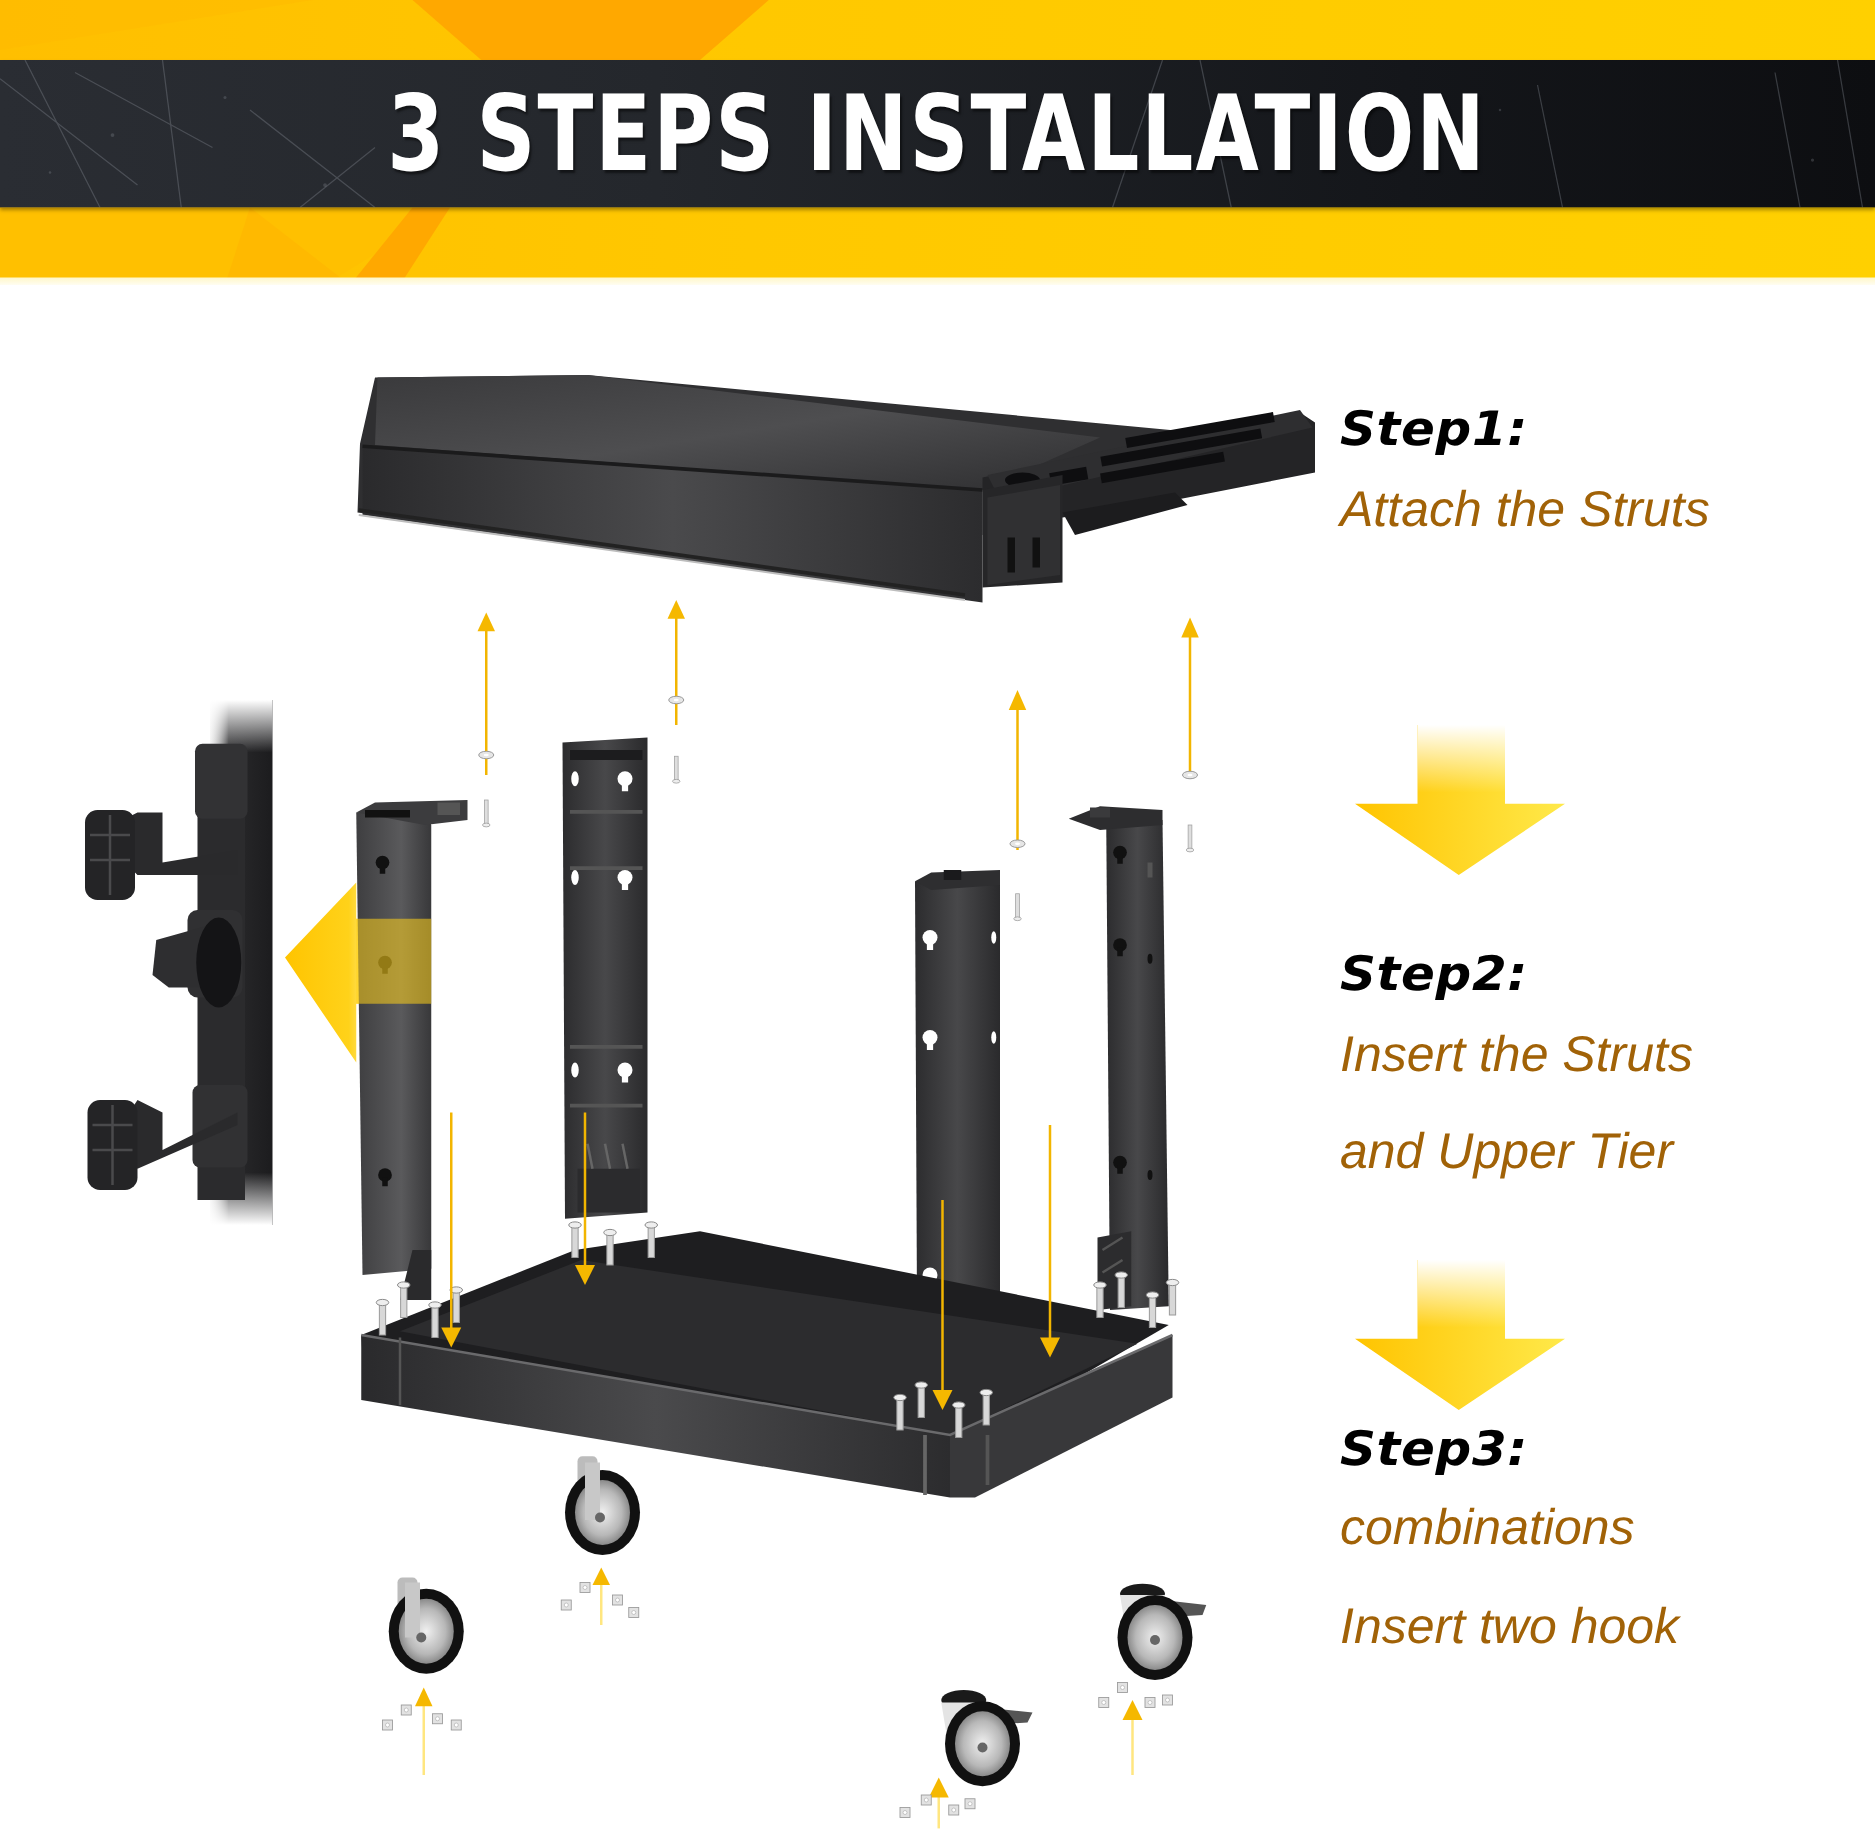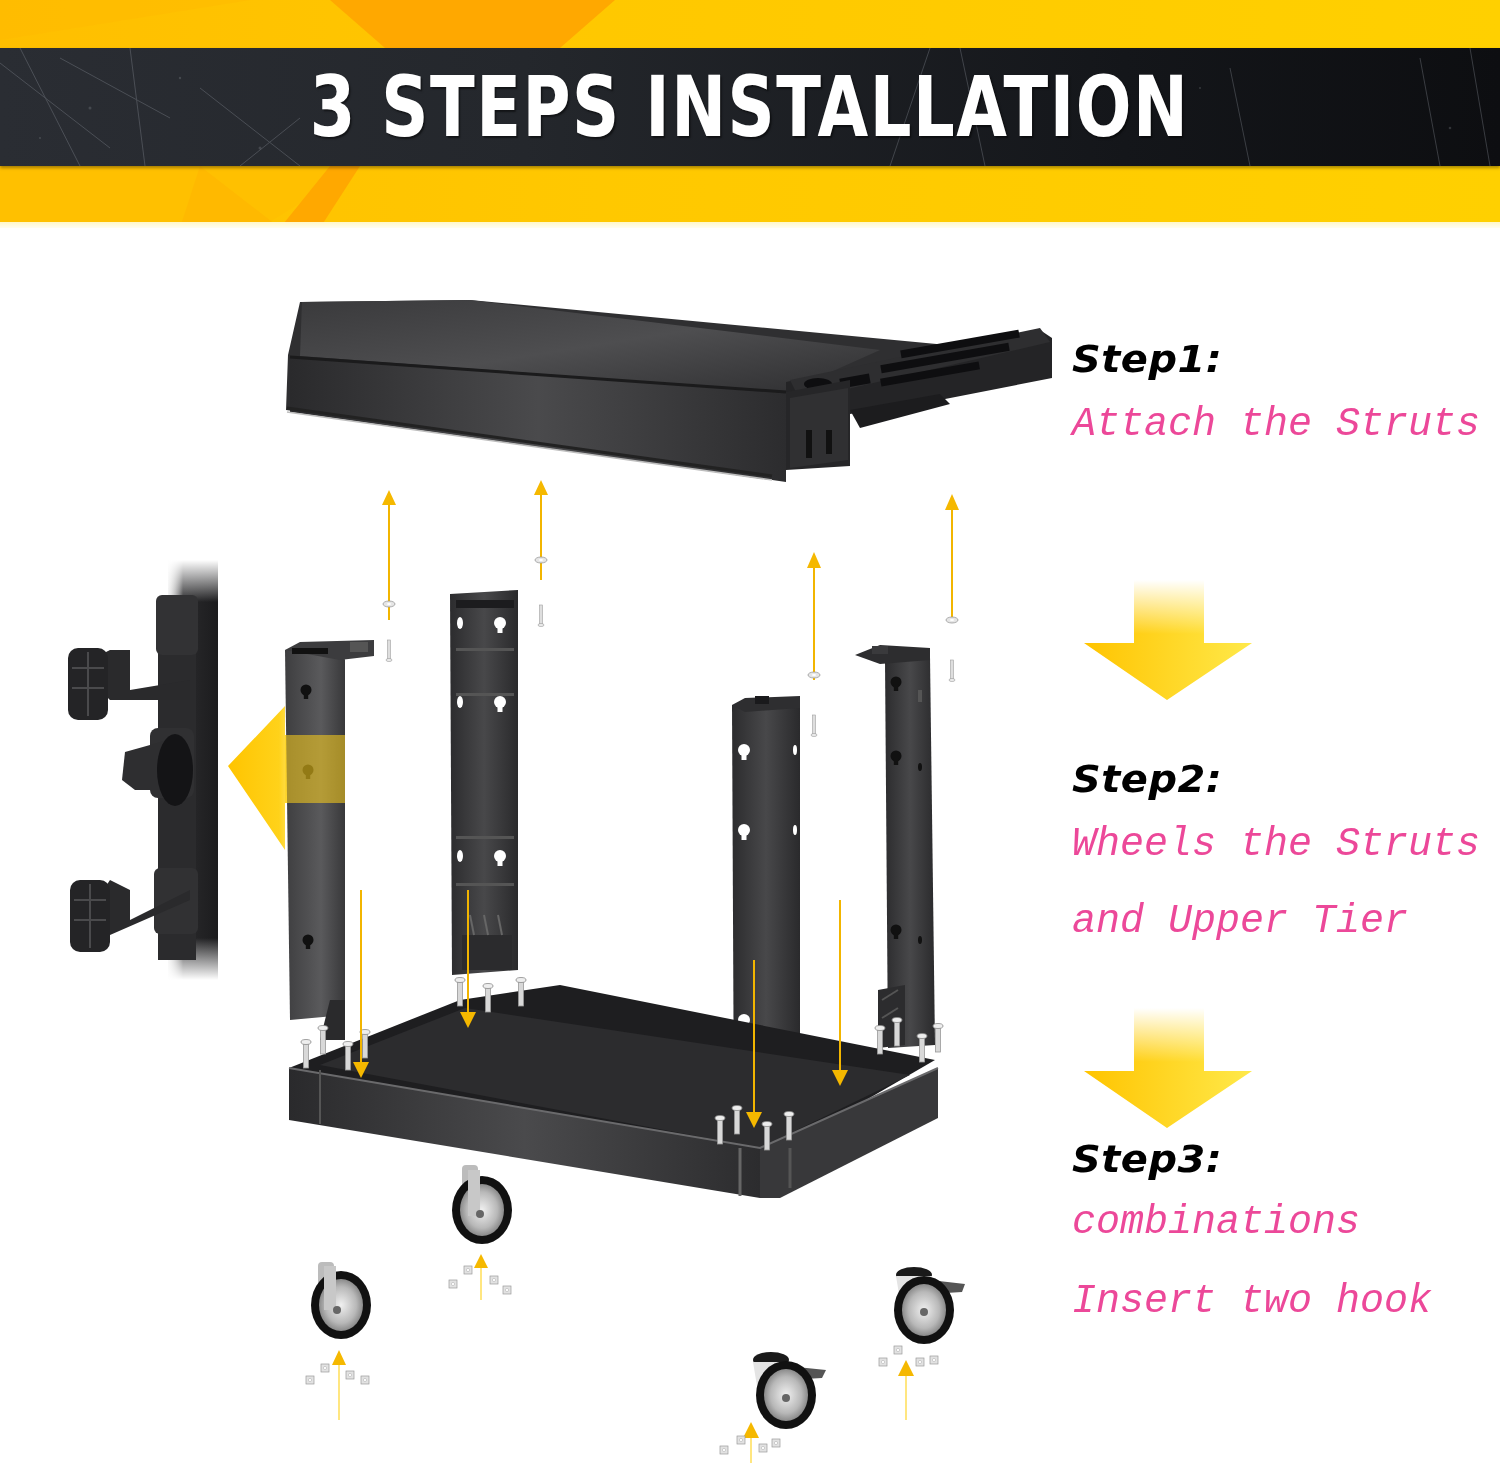--- a/index.html
+++ b/index.html
@@ -35,22 +35,22 @@
 
   
   .steps { position: absolute; left: 1072px; top: 318px; width: 420px; }
   .step { position: absolute; left: 0; width: 420px; }
   .step-title {
     font-family: "DejaVu Sans", sans-serif; font-weight: bold; font-style: italic;
     font-size: 38px; color: #000; letter-spacing: 0.5px; line-height: 50px;
     transform: scaleX(1.05); transform-origin: left center;
   }
   .step-line {
-    font-family: Liberation Mono, monospace; font-style: italic;
-    font-size: 40px; color: #ec4899; line-height: 77px; white-space: nowrap;
+    font-family: Liberation Sans, sans-serif; font-style: italic;
+    font-size: 40px; color: #a16207; line-height: 77px; white-space: nowrap;
   }
   .down-arrow { position: absolute; width: 170px; height: 125px; }
 
   
   .illus { position: absolute; left: 0; top: 230px; width: 1060px; height: 1233px; }
   .illus svg { position: absolute; left: 0; top: 0; }
 </style>
 </head>
 <body>
 
@@ -398,21 +398,21 @@
       <polygon points="743,1438 759,1438 751,1422" fill="#f5b800"></polygon>
       <use href="#nut" x="741" y="1440"></use>
         <use href="#nut" x="724" y="1450"></use>
       <use href="#nut" x="763" y="1448"></use>
         <use href="#nut" x="776" y="1443"></use>
     </g>
   </svg>
 </div>
 
 <div class="steps">
-  <div class="step" style="top:16px">
+  <div class="step" style="top:0">
     <div class="step-title">Step1:</div>
     <div class="step-line" style="margin-top:2px">Attach the Struts</div>
   </div>
 
   <svg class="down-arrow" style="left:12px; top:262px" viewBox="0 0 170 125">
     <defs>
       <linearGradient id="da1" x1="0" y1="0" x2="1" y2="0">
         <stop offset="0" stop-color="#ffc400"></stop>
           <stop offset="1" stop-color="#ffe94a"></stop>
       </linearGradient>
@@ -420,21 +420,21 @@
         <stop offset="0" stop-color="#ffffff" stop-opacity="1"></stop>
         <stop offset="0.45" stop-color="#ffffff" stop-opacity="0"></stop>
       </linearGradient>
     </defs>
     <polygon points="50,0 120,0 120,63 168,63 83,120 0,63 50,63" fill="url(#da1)"></polygon>
     <polygon points="50,0 120,0 120,63 168,63 83,120 0,63 50,63" fill="url(#da1f)"></polygon>
   </svg>
 
   <div class="step" style="top:436px">
     <div class="step-title">Step2:</div>
-    <div class="step-line" style="margin-top:2px">Wheels the Struts</div>
+    <div class="step-line" style="margin-top:2px">Insert the Struts</div>
     <div class="step-line">and Upper Tier</div>
   </div>
 
   <svg class="down-arrow" style="left:12px; top:690px" viewBox="0 0 170 125">
     <defs>
       <linearGradient id="da2" x1="0" y1="0" x2="1" y2="0">
         <stop offset="0" stop-color="#ffc400"></stop>
           <stop offset="1" stop-color="#ffe94a"></stop>
       </linearGradient>
       <linearGradient id="da2f" x1="0" y1="0" x2="0" y2="1">

